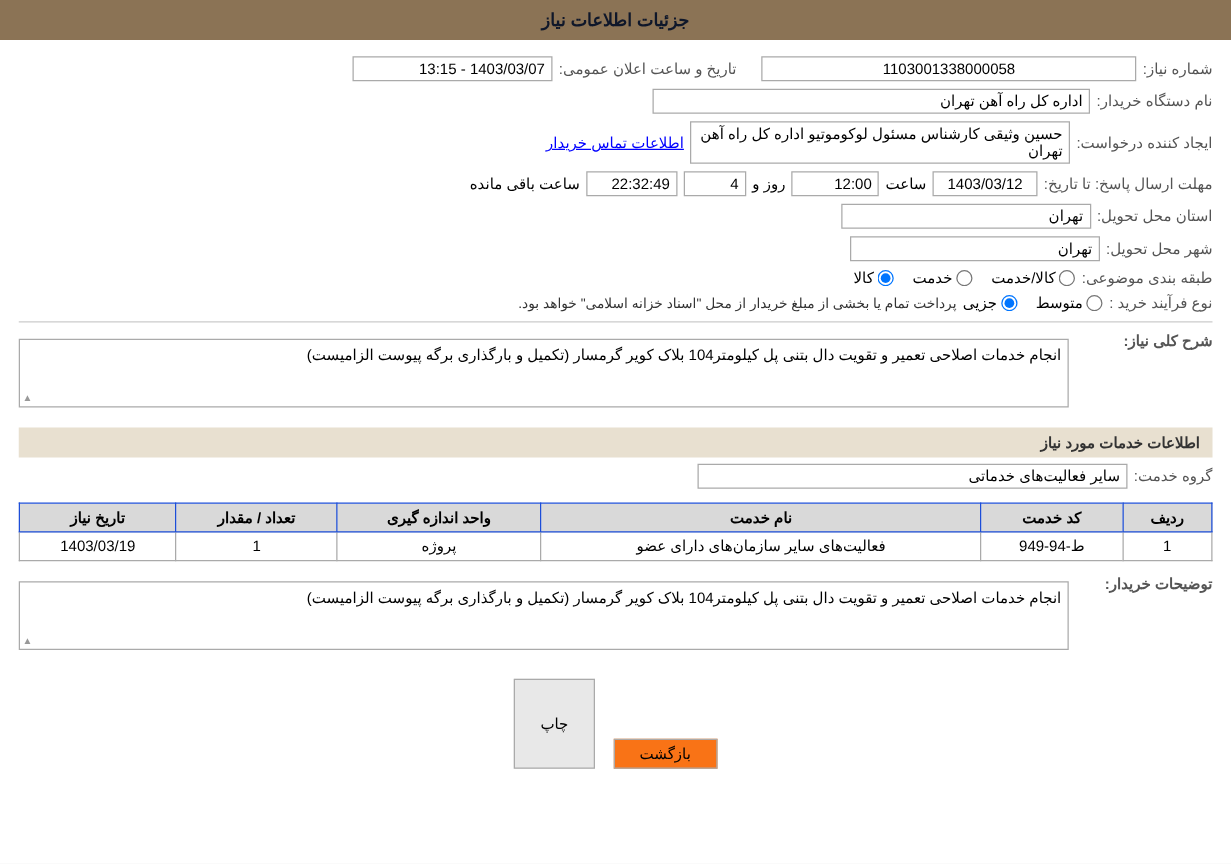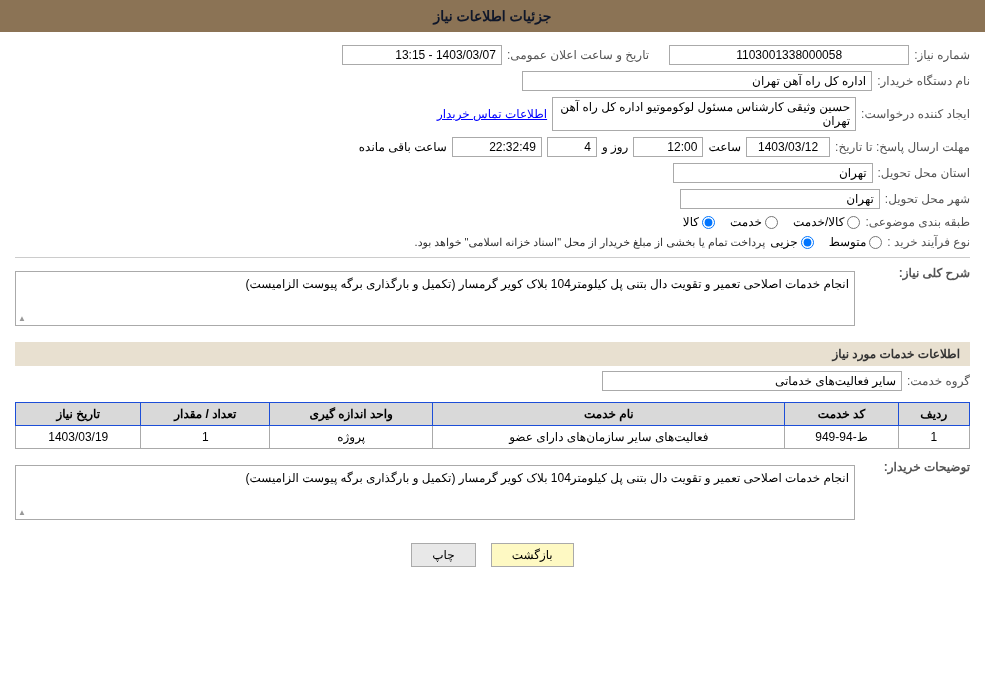--- a/index.html
+++ b/index.html
@@ -34,26 +34,26 @@
       font-weight: normal;
     }
     .input-field {
       border: 1px solid #aaa;
       padding: 2px 5px;
       background: #fff;
       min-height: 20px;
       display: inline-block;
       text-align: right;
     }
-    .input-wide { width: 240px; }
+    .input-wide { width: 300px; }
     .input-medium { width: 200px; }
     .input-number { width: 50px; }
     .input-date { width: 84px; text-align: center; }
     .input-time { width: 70px; }
-    .input-remaining { width: 90px; }
+    .input-remaining { width: 73px; }
     .link-text {
       color: #00f;
       text-decoration: underline;
       cursor: pointer;
     }
     .radio-group {
       display: inline-flex;
       gap: 15px;
       direction: rtl;
     }
@@ -94,21 +94,22 @@
       padding: 4px 20px;
       border: 1px solid #aaa;
       cursor: pointer;
       font-family: Tahoma, Arial, sans-serif;
       font-size: 12px;
     }
     .btn-print {
       background: #e8e8e8;
     }
     .btn-back {
-      background: #fef9c3;
+      background: #f97316;
+      margin-top: 48px;
     }
     .divider {
       border: none;
       border-top: 1px solid #ccc;
       margin: 5px 0;
     }
     .section-header {
       background: #e8e0d0;
       padding: 5px 10px;
       font-weight: bold;
@@ -249,21 +250,21 @@
         <span>انجام خدمات اصلاحی تعمیر و تقویت دال بتنی پل کیلومتر104 بلاک کویر گرمسار (تکمیل و بارگذاری برگه پیوست الزامیست)</span>
       </div>
     </div>
 
     <div class="section-header">
       <span>اطلاعات خدمات مورد نیاز</span>
     </div>
 
     <div class="flex-row">
       <span class="label-cell">گروه خدمت:</span>
-      <div class="input-field" style="width:300px;margin-left:23px;">سایر فعالیت‌های خدماتی</div>
+      <div class="input-field" style="width:344px;margin-left:23px;">سایر فعالیت‌های خدماتی</div>
     </div>
 
     <table class="services-table">
       <thead>
         <tr>
           <th>ردیف</th>
           <th>کد خدمت</th>
           <th>نام خدمت</th>
           <th>واحد اندازه گیری</th>
           <th>تعداد / مقدار</th>

